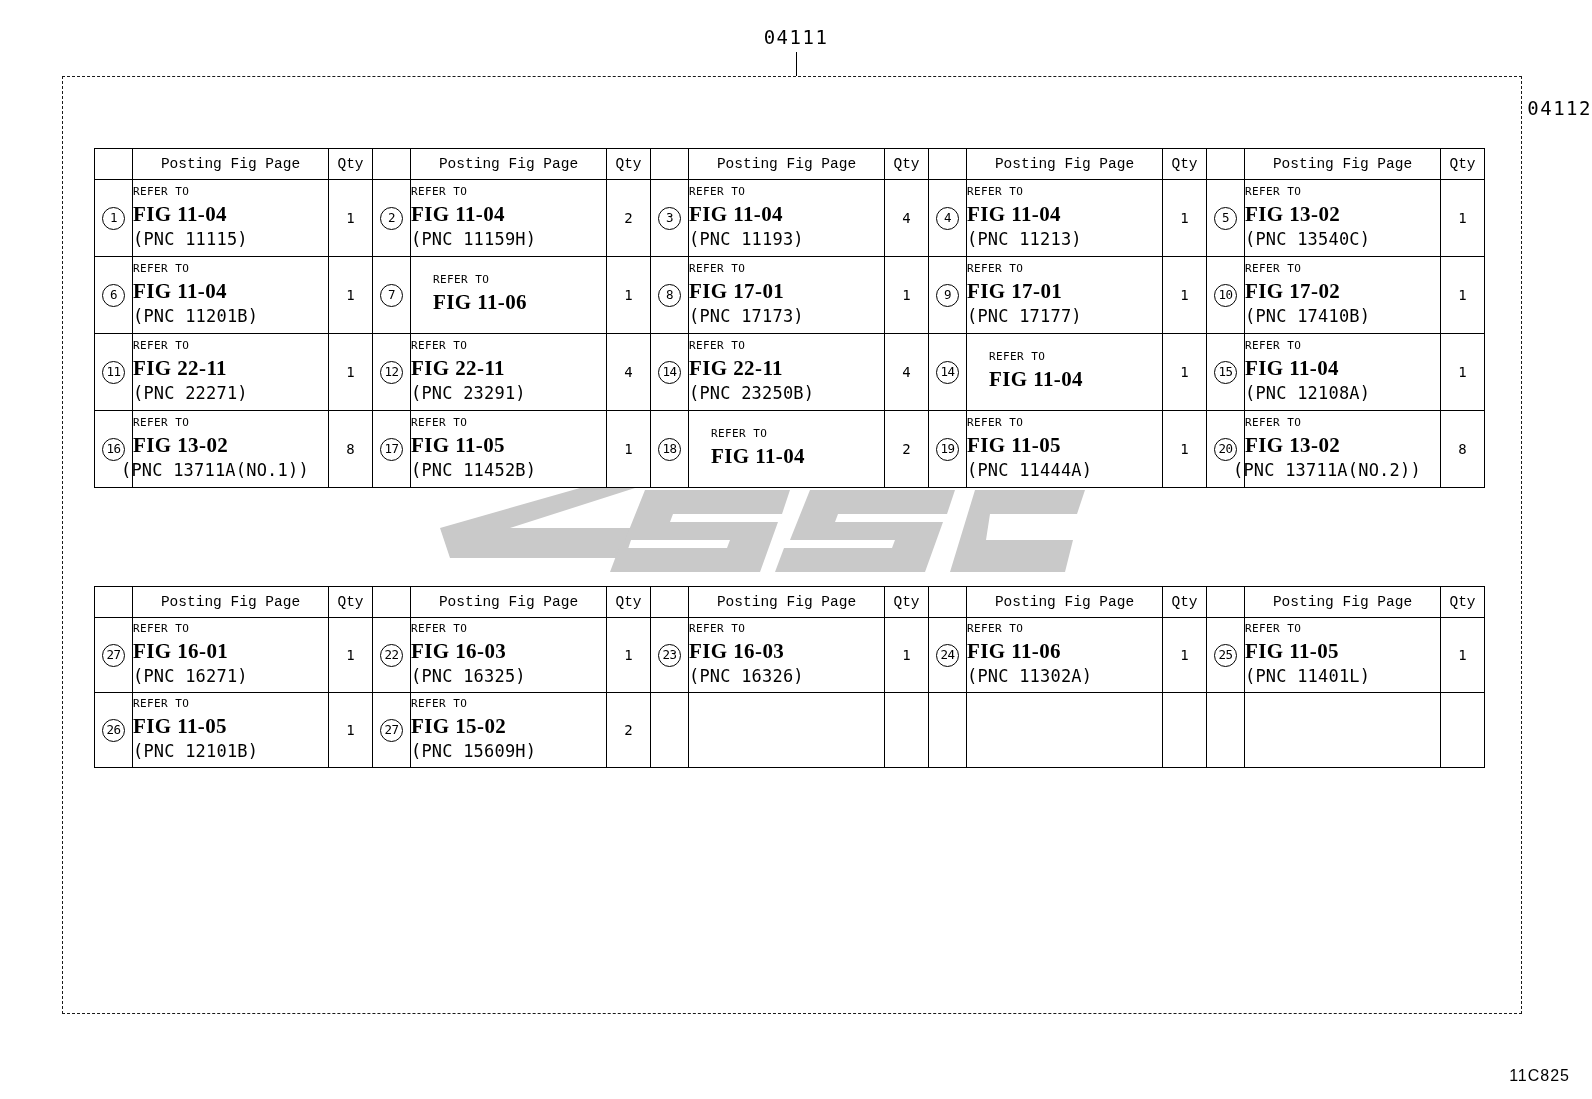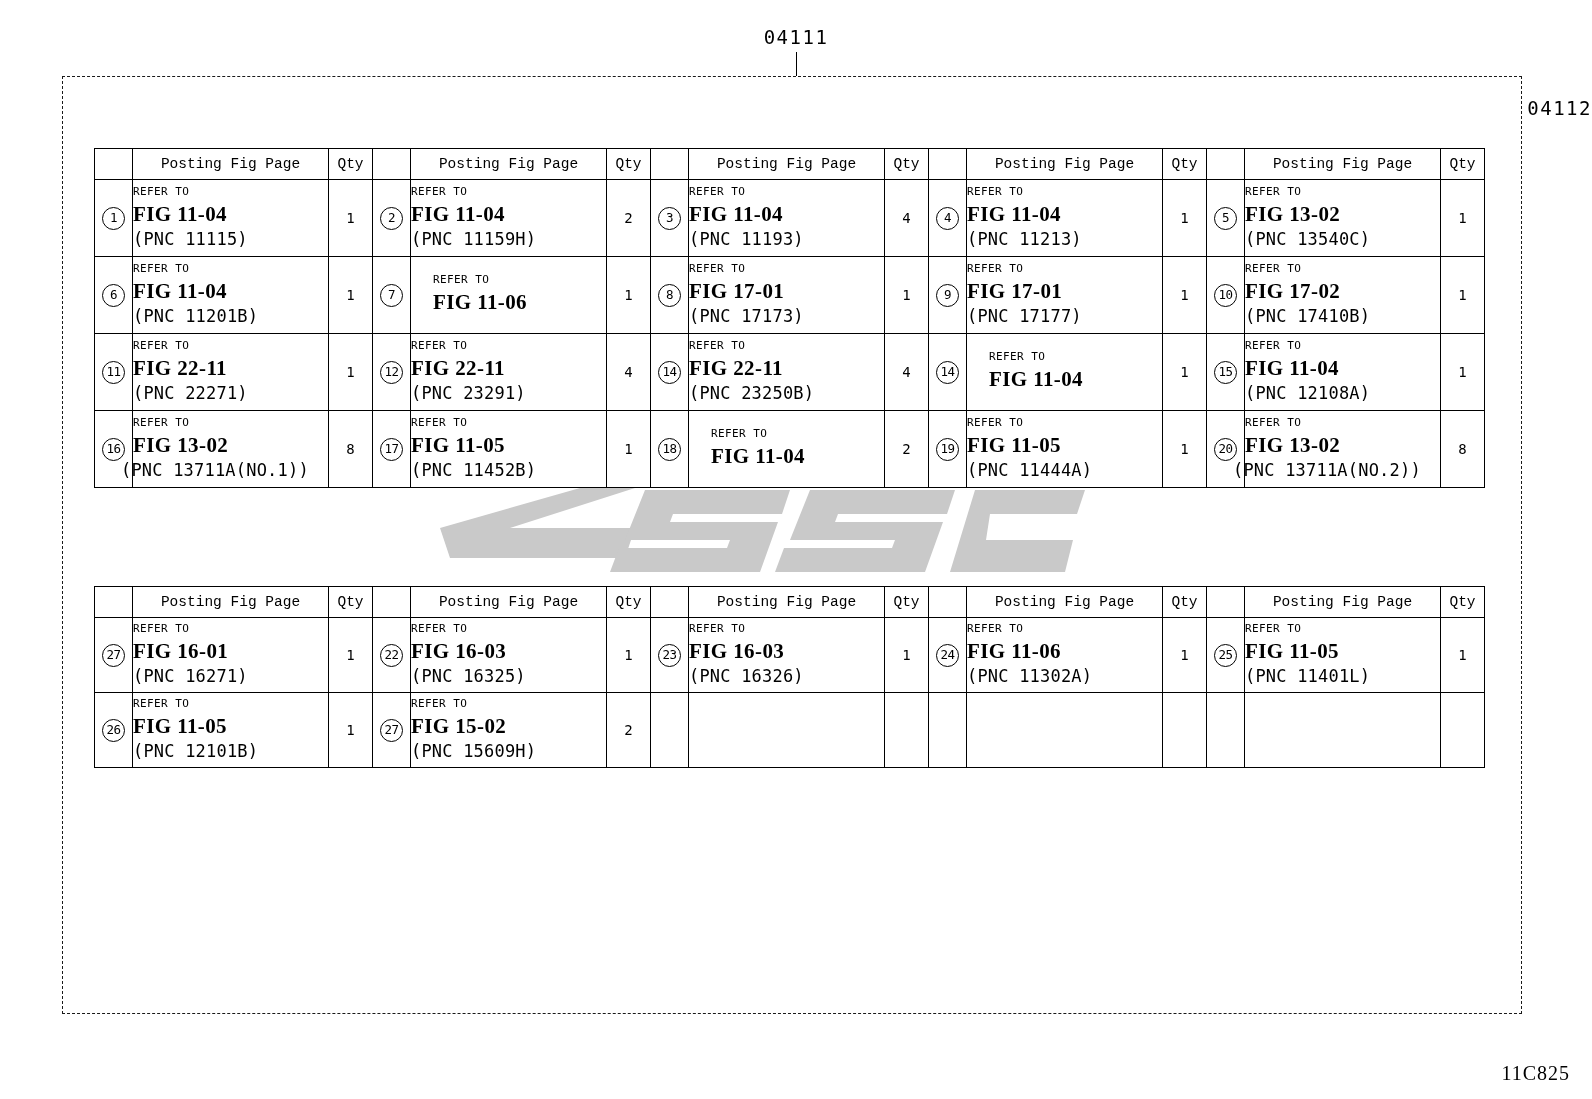--- a/index.html
+++ b/index.html
@@ -129,22 +129,22 @@
   .empty-cell { background: #fff; }
 
   
   #table-lower .body-cell { height: 74px; }
 
   
   #diagram-code {
     position: absolute;
     right: 22px;
     bottom: 14px;
-    font-size: 20px;
-    font-family: Liberation Serif, serif;
+    font-size: 16px;
+    font-family: Liberation Sans, sans-serif;
     letter-spacing: 1px;
   }
 </style>
 </head>
 <body>
 
 <div class="top-label" id="label-04111">04111</div>
 <div class="tick" id="tick-04111"></div>
 
 <div class="outer-frame"></div>

